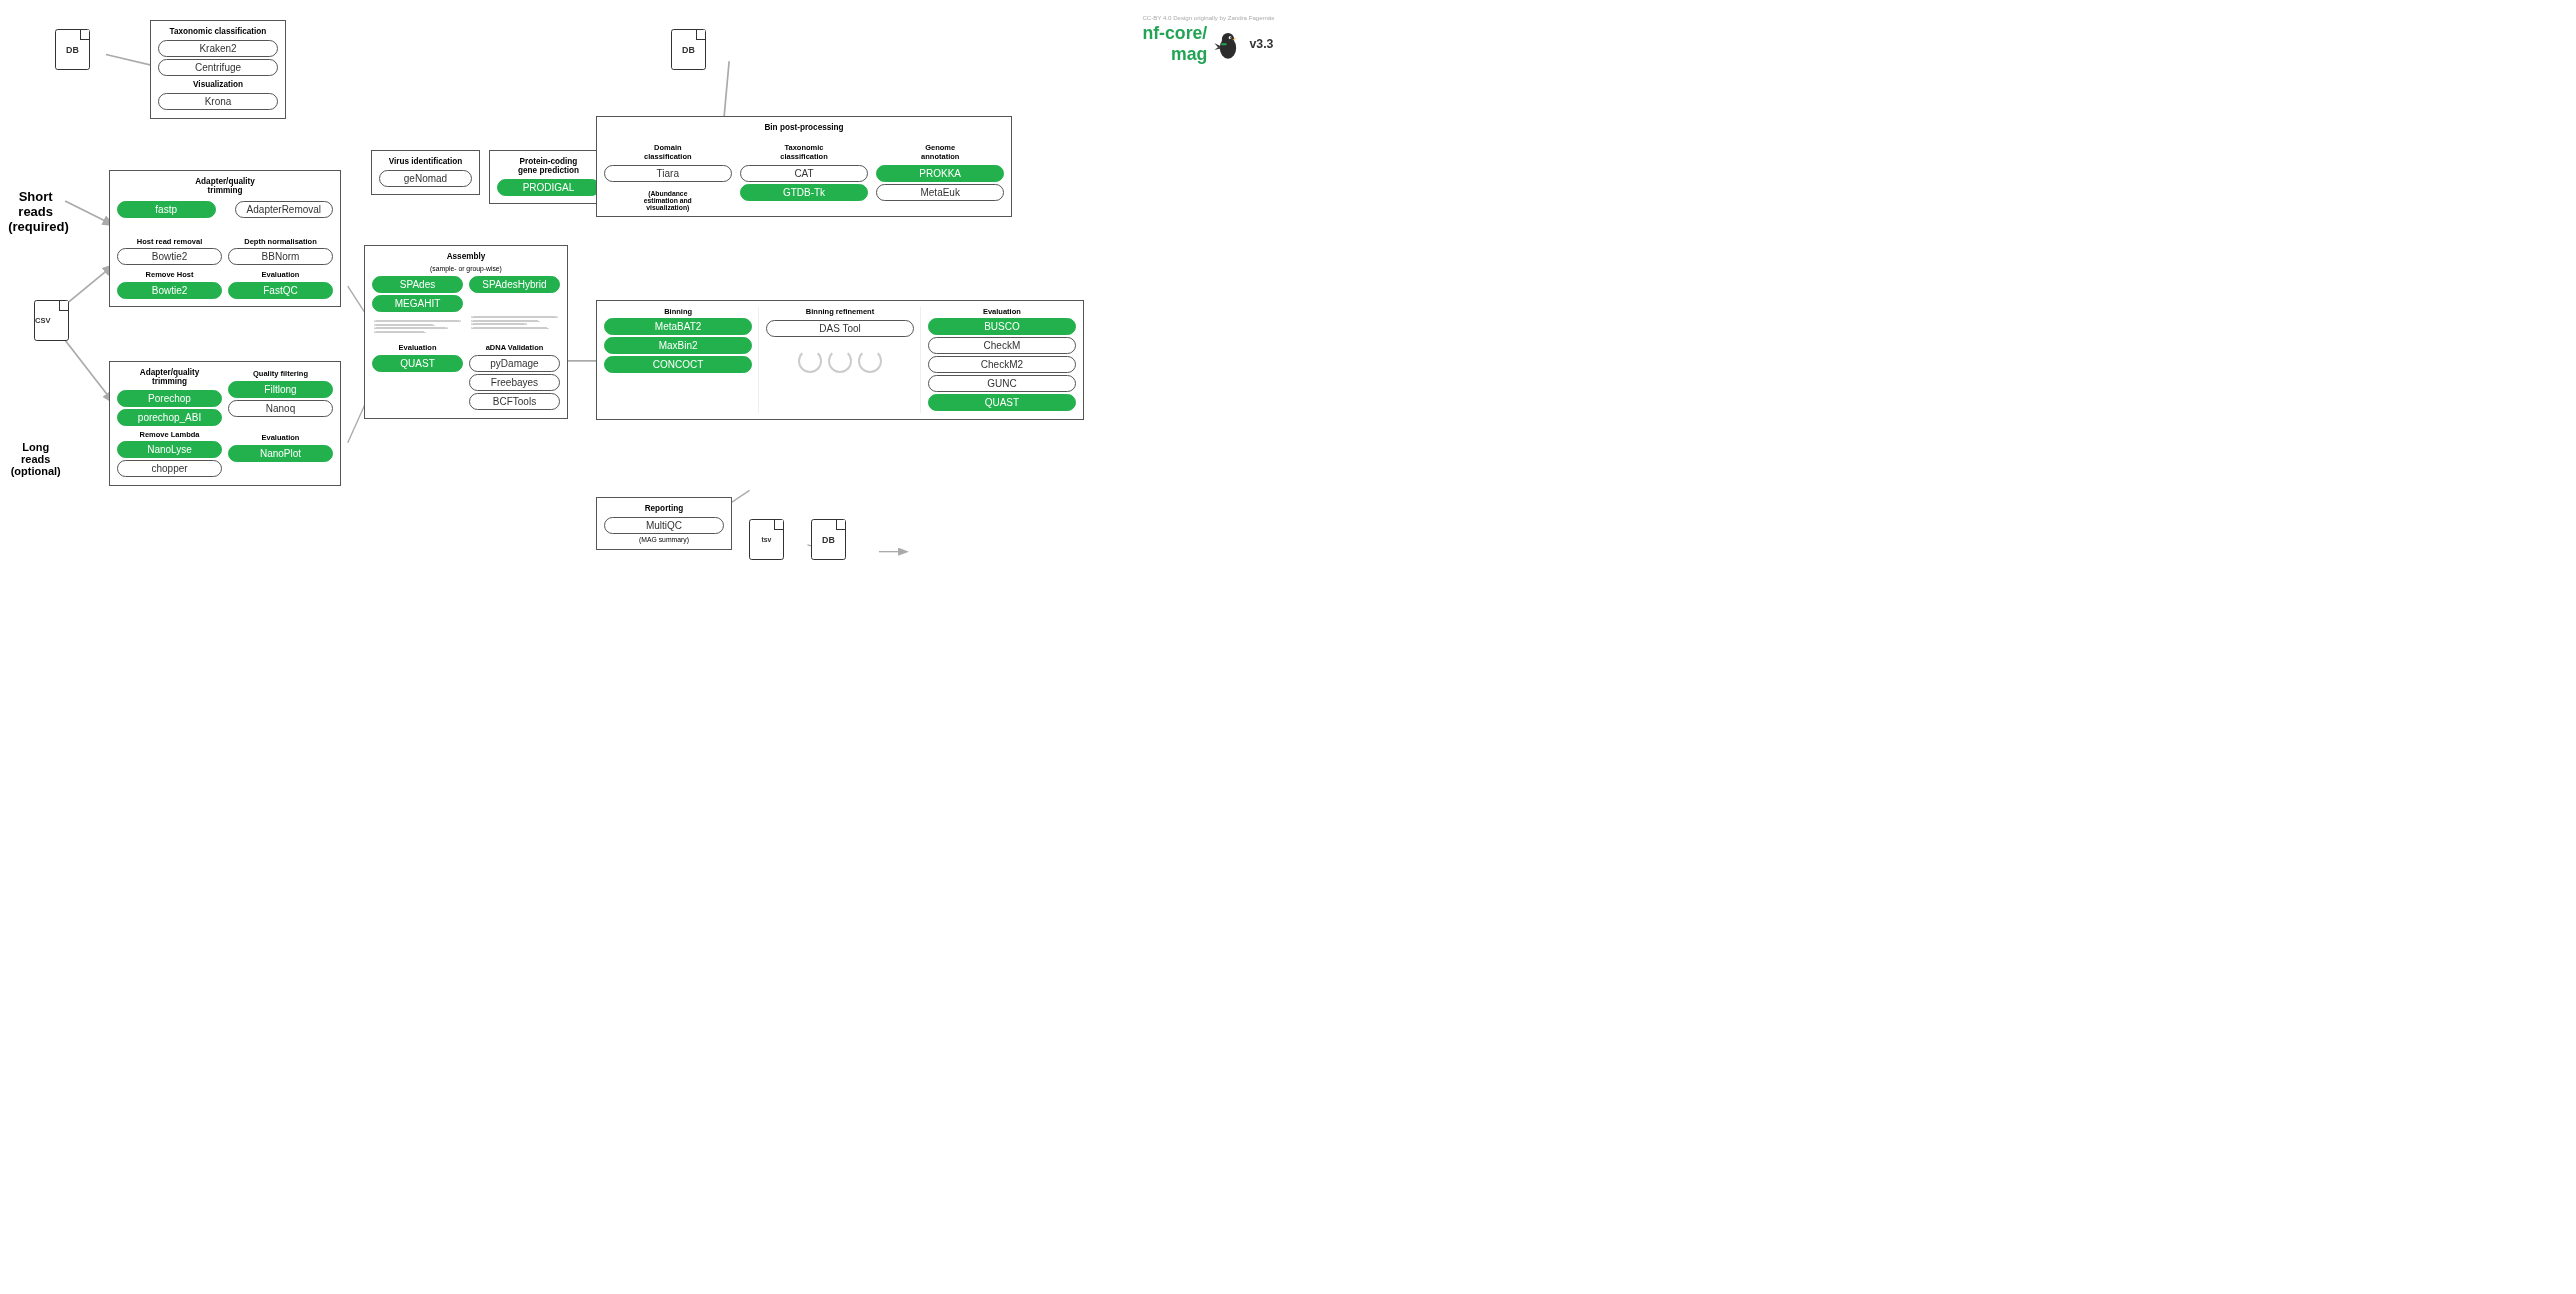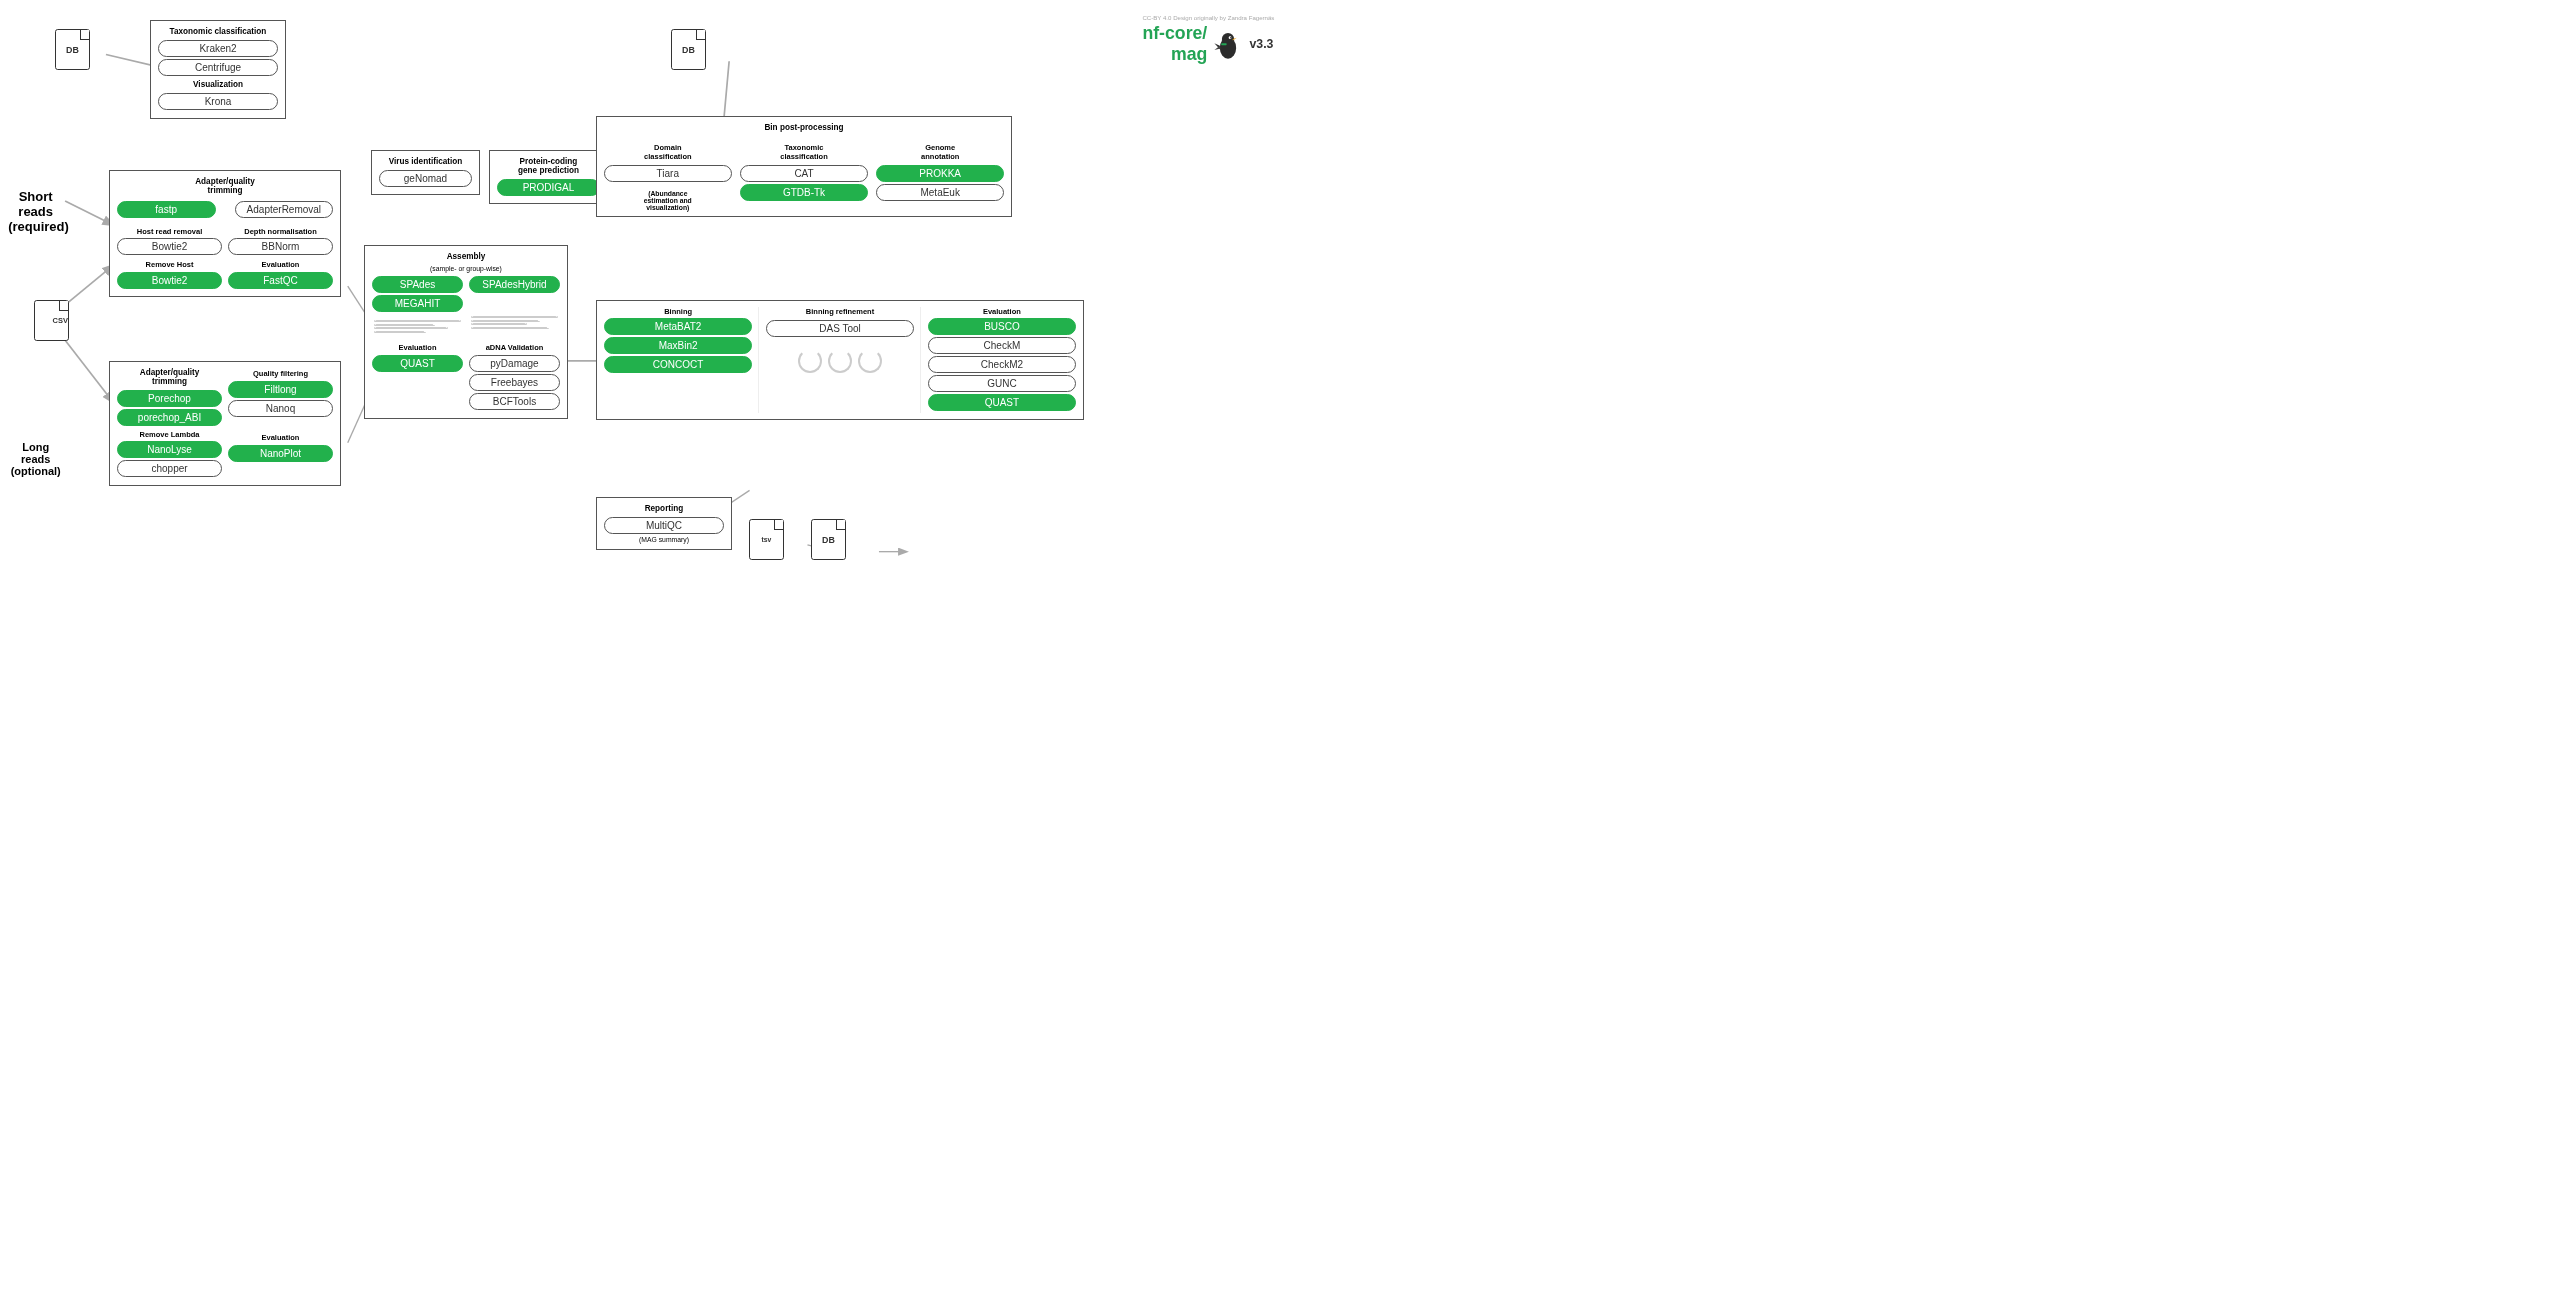--- a/index.html
+++ b/index.html
@@ -175,29 +175,29 @@
     <div class="pill pill-outline">Centrifuge</div>
     <div class="box-title" style="margin-top:4.1px;">Visualization</div>
     <div class="pill pill-outline">Krona</div>
   </div>
 
   <div style="position:absolute;top:189px;left:8.2px;font-size:13px;font-weight:bold;text-align:center;width:55px;">Short reads<br>(required)</div>
 
   <div style="position:absolute;top:441px;left:8.2px;font-size:11px;font-weight:bold;text-align:center;width:55px;">Long reads<br>(optional)</div>
 
   <div style="position:absolute;top:300px;left:34px;">
-    <div style="width:35px;height:41px;border:1.7px solid #333;border-radius:2.7px;background:#fff;position:relative;display:flex;flex-direction:column;align-items:flex-end;justify-content:center;">
+    <div style="width:35px;height:41px;border:1.7px solid #333;border-radius:2.7px;background:#fff;position:relative;display:flex;flex-direction:column;align-items:flex-start;justify-content:center;">
       <div style="position:absolute;top:0;right:0;width:9.5px;height:9.5px;background:#fff;border-left:1.7px solid #333;border-bottom:1.7px solid #333;"></div>
       <div style="font-weight:bold;font-size:7.5px;color:#333;">CSV</div>
     </div>
   </div>
 
   <div class="box" style="top:170px;left:109px;width:232px;">
     <div class="box-title">Adapter/quality<br>trimming</div>
-    <div style="display:flex;gap:19px;margin-bottom:7px;">
+    <div style="display:flex;gap:19px;margin-bottom:17px;">
       <div style="flex:1;">
         <div class="pill pill-green">fastp</div>
       </div>
       <div style="flex:1;">
         <div class="pill pill-outline">AdapterRemoval</div>
       </div>
     </div>
     <div style="display:flex;gap:5.5px;margin-bottom:1.4px;">
       <div style="flex:1;">
         <div class="col-label">Host read removal</div>

